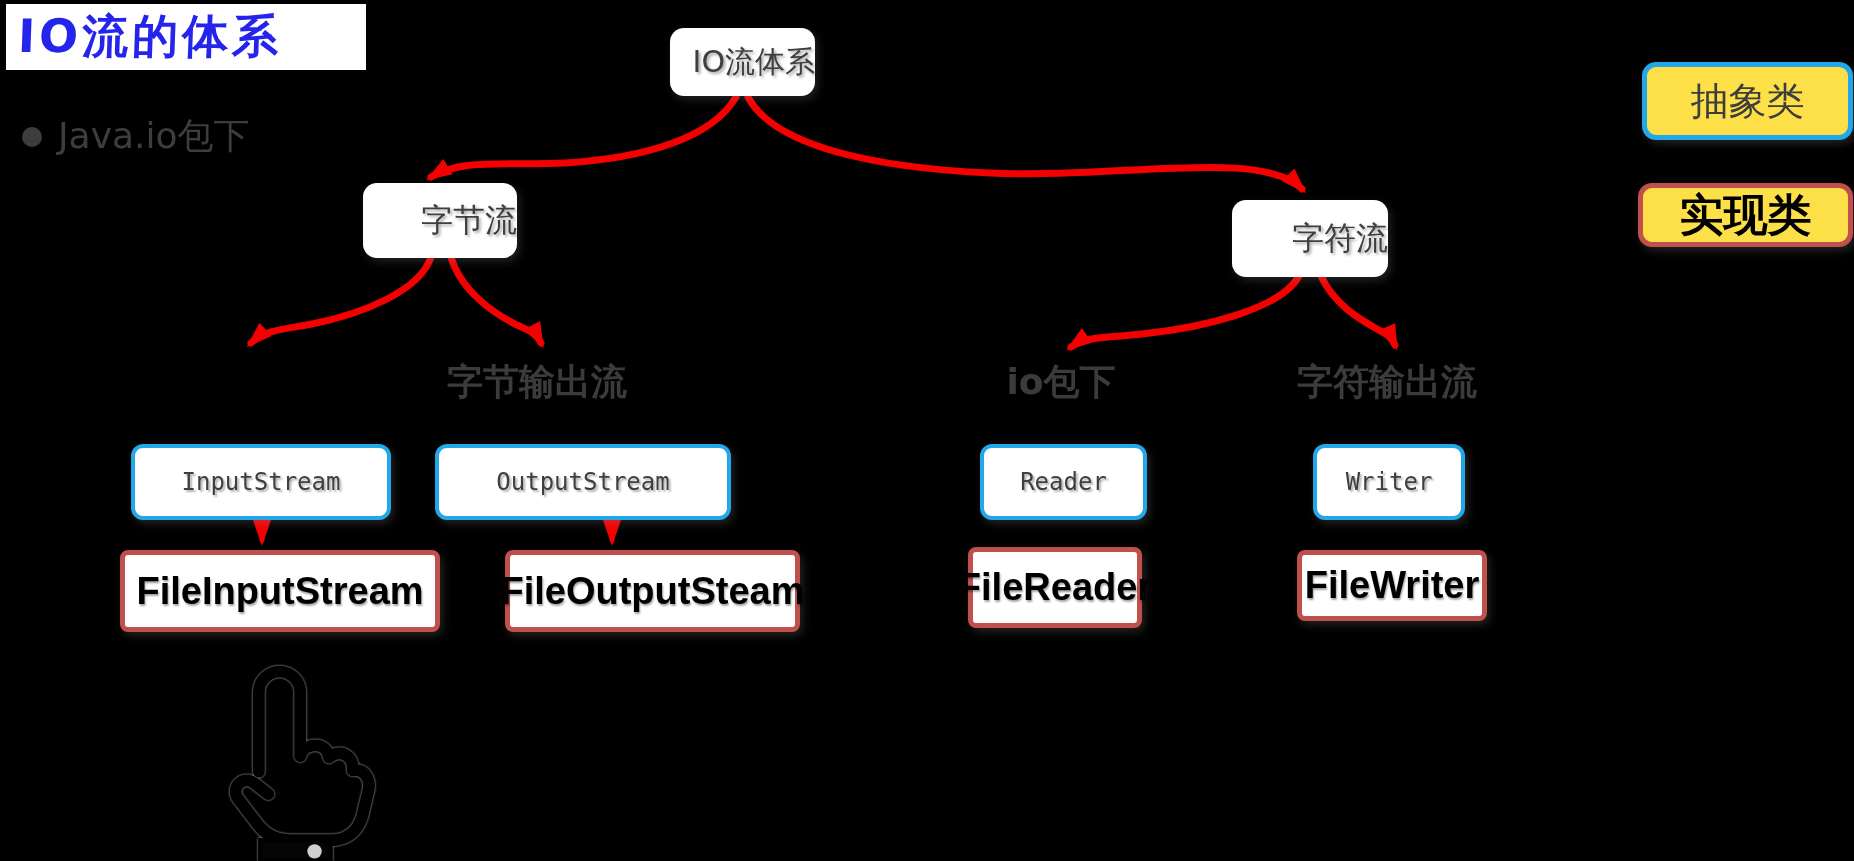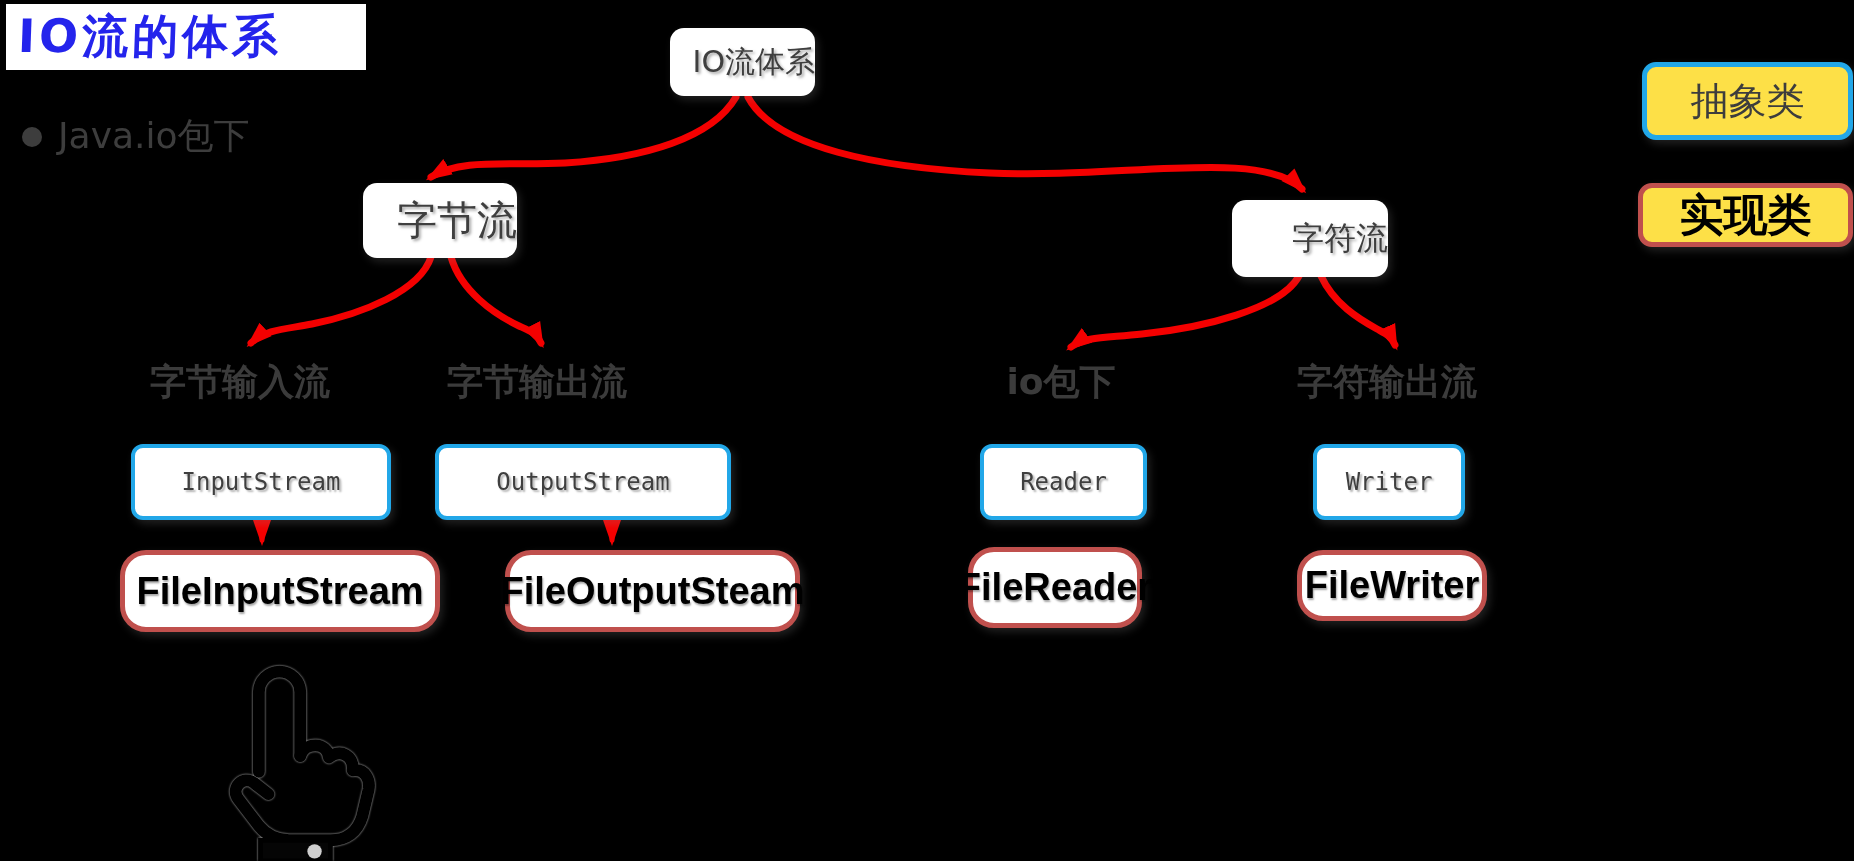--- a/index.html
+++ b/index.html
@@ -28,21 +28,21 @@
           text-shadow:2px 2px 1px rgba(0,0,0,0.9);}
 
   
   .abox{background:#fff;border:4px solid #22a7e8;border-radius:12px;
         display:flex;align-items:center;justify-content:center;
         font-family:"DejaVu Sans Mono",monospace;font-size:24px;color:#3f3f3f;
         box-shadow:3px 4px 8px rgba(150,150,150,0.22);margin-top:31px;}
   .abox span{text-shadow:2px 2px 2px rgba(0,0,0,0.3);}
 
   
-  .ibox{background:#fff;border:5px solid #c0504d;border-radius:26px;
+  .ibox{background:#fff;border:5px solid #c0504d;border-radius:8px;
         display:flex;align-items:center;justify-content:center;
         font-family:"Liberation Sans","DejaVu Sans",sans-serif;font-weight:700;
         font-size:38px;color:#000;box-shadow:3px 4px 8px rgba(150,150,150,0.22);}
   .ibox span{text-shadow:1px 2px 2px rgba(0,0,0,0.35);}
 
   
   .legend-box{background:#fde047;display:flex;align-items:center;justify-content:center;
               box-shadow:3px 4px 8px rgba(150,150,150,0.22);}
   #legend-abstract{left:1642px;top:62px;width:211px;height:78px;border:5px solid #22a7e8;border-radius:14px;
                    font-size:38px;color:#3d3d3d;}
@@ -81,28 +81,27 @@
 
   <div class="abs" id="subtitle">
     <span class="dot"></span>
     <span class="txt">Java.io包下</span>
   </div>
 
   <div class="abs node" style="left:670px;top:28px;width:145px;height:68px;font-size:30px;">
     <span>IO流体系</span>
   </div>
 
-  <div class="abs node" style="left:363px;top:183px;width:154px;height:75px;font-size:40px;">
+  <div class="abs node" style="left:363px;top:183px;width:154px;height:75px;font-size:32px;">
     <span>字节流</span>
   </div>
   <div class="abs node" style="left:1232px;top:200px;width:156px;height:77px;font-size:32px;">
     <span>字符流</span>
   </div>
 
-  <div class="abs glabel" style="left:140px;top:358px;width:200px;">字节输入流</div>
   <div class="abs glabel" style="left:437px;top:358px;width:200px;">字节输出流</div>
   <div class="abs glabel" style="left:961px;top:358px;width:200px;">io包下</div>
   <div class="abs glabel" style="left:1287px;top:358px;width:200px;">字符输出流</div>
 
   <div class="abs abox" style="left:131px;top:413px;width:260px;height:76px;">
     <span>InputStream</span>
   </div>
   <div class="abs abox" style="left:435px;top:413px;width:296px;height:76px;">
     <span>OutputStream</span>
   </div>

